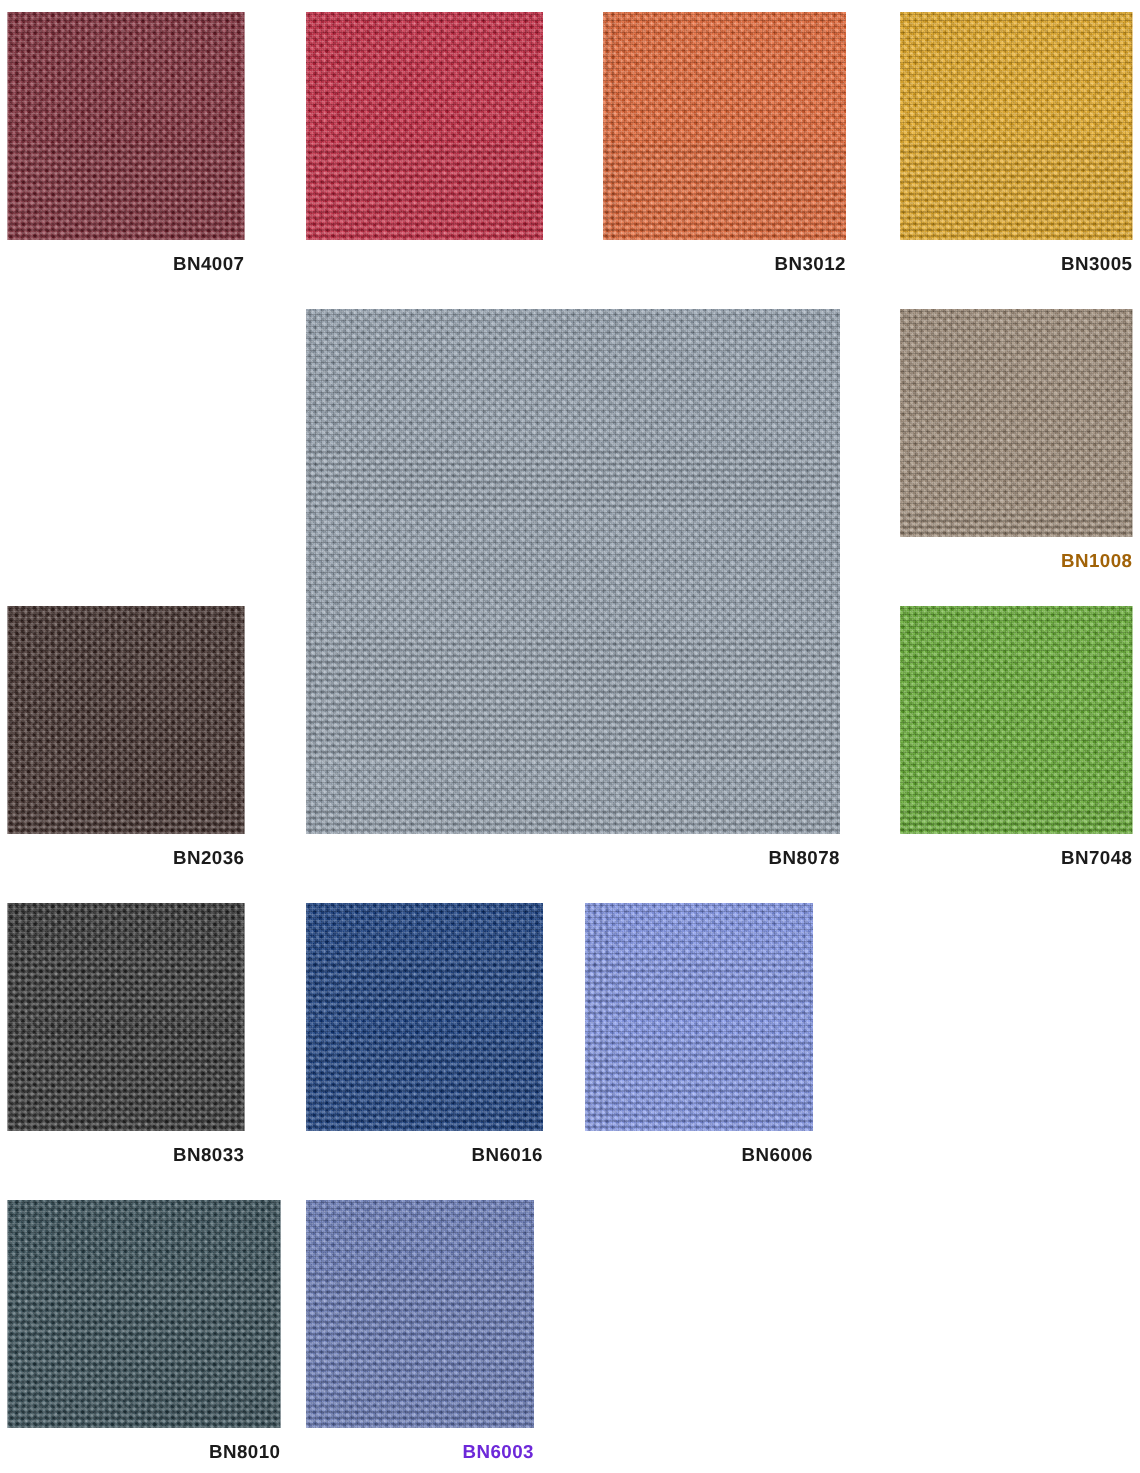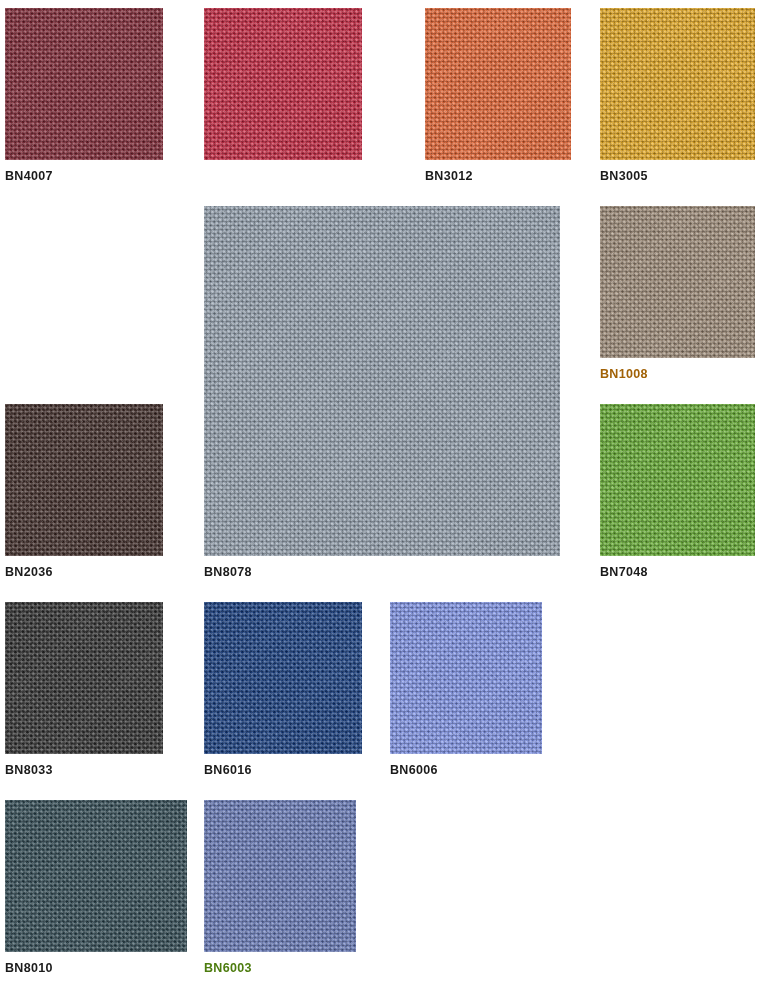--- a/index.html
+++ b/index.html
@@ -78,29 +78,29 @@
     color: #1b1b1b;
     letter-spacing: 0.3px;
     line-height: 1;
     padding-top: 10px;
     white-space: nowrap;
   }
 </style>
 </head>
 <body>
 
-<div id="swatch-board" style="background: rgb(255, 255, 255);">
+<div id="swatch-board" style="background: rgb(255, 255, 255); text-align: right;">
     <div class="swatch-cell" style="left: 5px; top: 8px; width: 158px;">
       <div class="swatch-chip" title="BN4007" style="height: 152px; background-color: rgb(124, 34, 48);"></div>
       <div class="swatch-label" style="color: rgb(27, 27, 27);">BN4007</div>
     </div>
     <div class="swatch-cell" style="left: 204px; top: 8px; width: 158px;">
       <div class="swatch-chip" title="BN4011" style="height: 152px; background-color: rgb(196, 33, 60);"></div>
     </div>
-    <div class="swatch-cell" style="left: 402px; top: 8px; width: 146px; margin-left: 23px;">
+    <div class="swatch-cell" style="left: 402px; top: 8px; width: 162px;">
       <div class="swatch-chip" title="BN3012" style="height: 152px; background-color: rgb(229, 98, 47);"></div>
       <div class="swatch-label" style="color: rgb(27, 27, 27);">BN3012</div>
     </div>
     <div class="swatch-cell" style="left: 600px; top: 8px; width: 155px;">
       <div class="swatch-chip" title="BN3005" style="height: 152px; background-color: rgb(229, 168, 30);"></div>
       <div class="swatch-label" style="color: rgb(27, 27, 27);">BN3005</div>
     </div>
     <div class="swatch-cell" style="left: 204px; top: 206px; width: 356px;">
       <div class="swatch-chip" title="BN8078" style="height: 350px; background-color: rgb(147, 160, 174);"></div>
       <div class="swatch-label" style="color: rgb(27, 27, 27);">BN8078</div>
@@ -128,15 +128,15 @@
     <div class="swatch-cell" style="left: 390px; top: 602px; width: 152px;">
       <div class="swatch-chip" title="BN6006" style="height: 152px; background-color: rgb(127, 147, 232);"></div>
       <div class="swatch-label" style="color: rgb(27, 27, 27);">BN6006</div>
     </div>
     <div class="swatch-cell" style="left: 5px; top: 800px; width: 182px;">
       <div class="swatch-chip" title="BN8010" style="height: 152px; background-color: rgb(44, 70, 80);"></div>
       <div class="swatch-label" style="color: rgb(27, 27, 27);">BN8010</div>
     </div>
     <div class="swatch-cell" style="left: 204px; top: 800px; width: 152px;">
       <div class="swatch-chip" title="BN6003" style="height: 152px; background-color: rgb(101, 120, 184);"></div>
-      <div class="swatch-label" style="color: #4d7c0f;">BN6003</div>
+      <div class="swatch-label" style="color: #6d28d9;">BN6003</div>
     </div>
   </div>
 
 </body></html>

